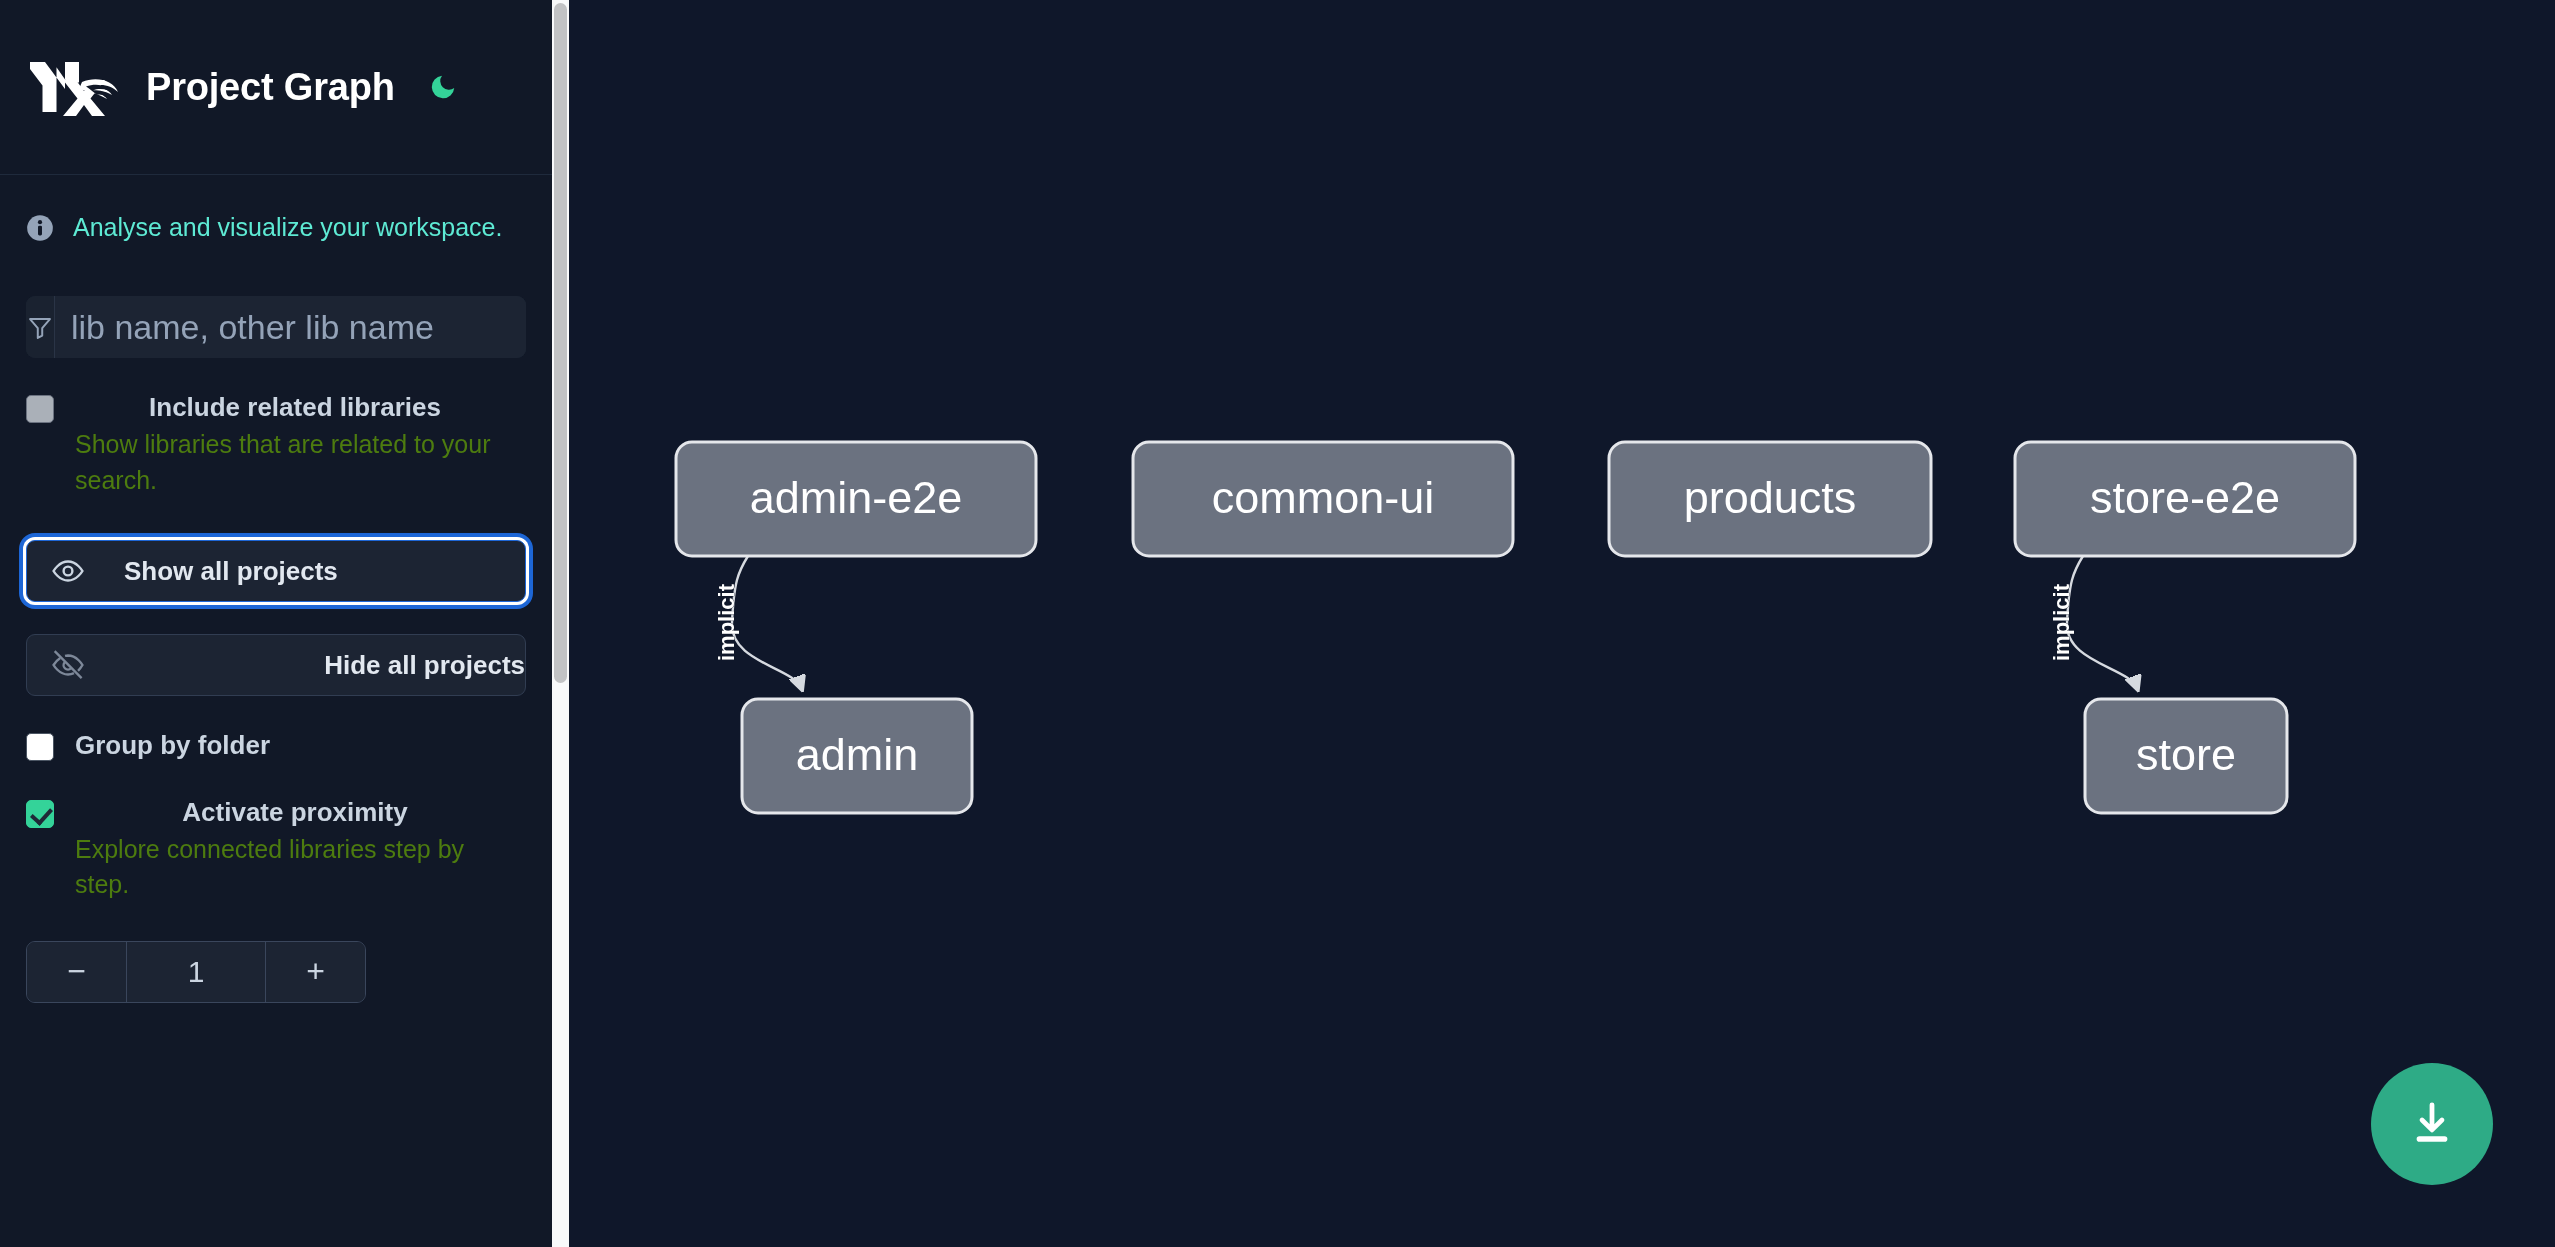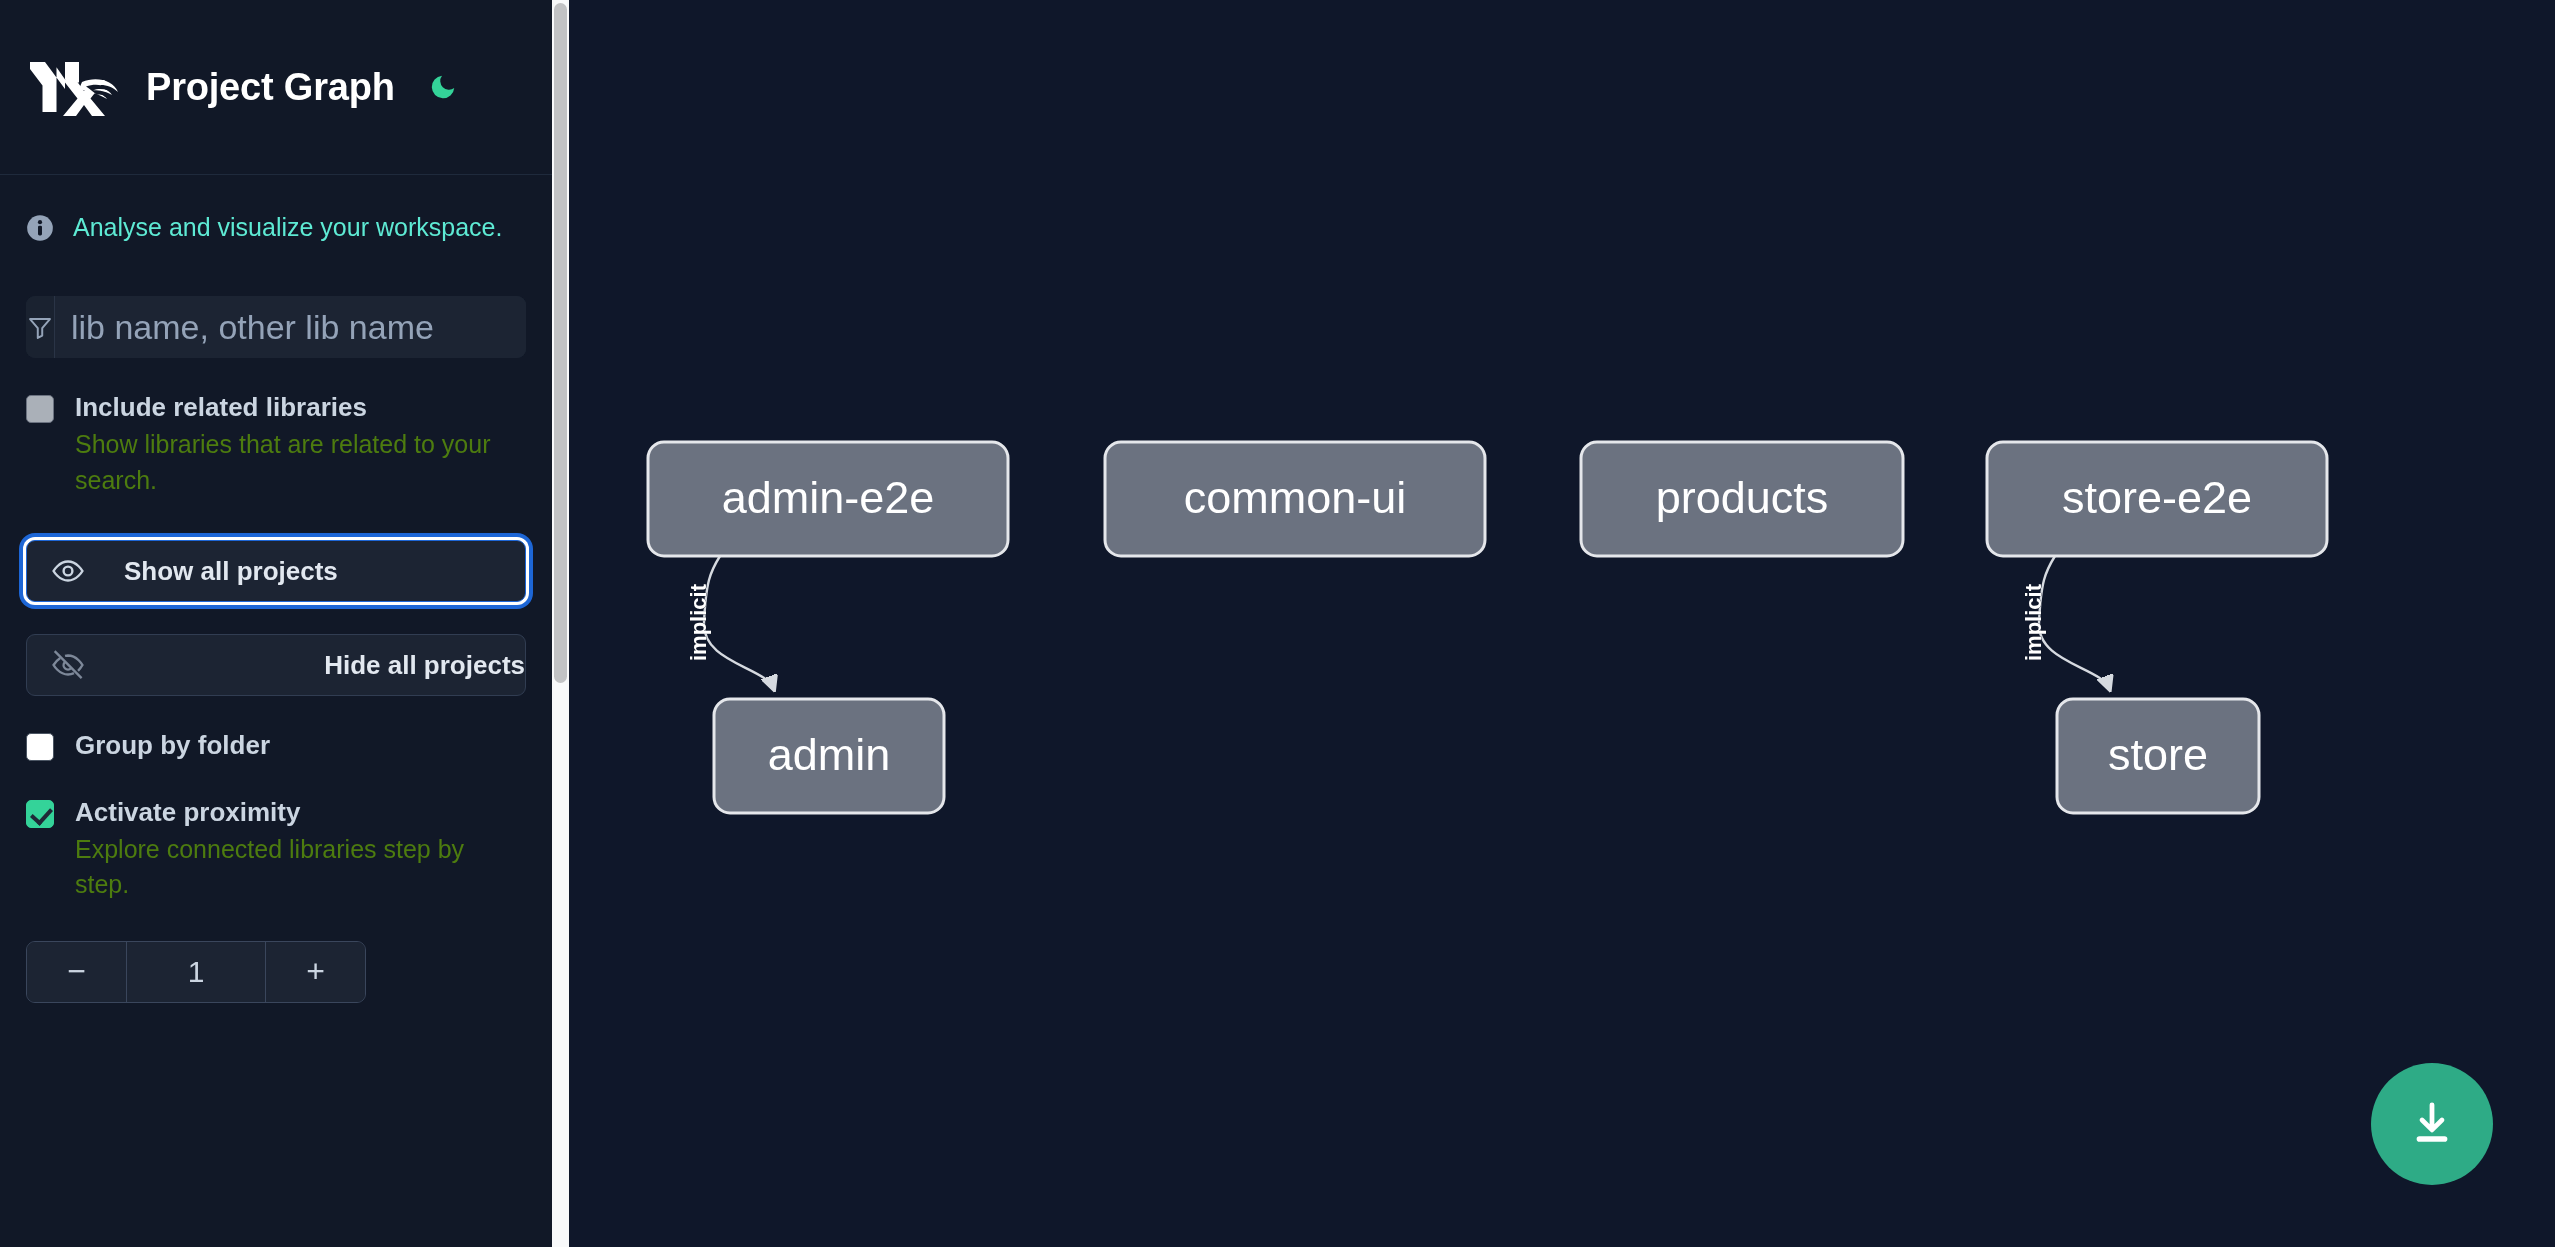--- a/index.html
+++ b/index.html
@@ -2,21 +2,21 @@
 <html><head>
 <meta charset="utf-8">
 <style>
   * { box-sizing: border-box; margin: 0; padding: 0; }
   html, body {
     width: 2555px; height: 1247px;
     background: #0f172a;
     font-family: "Liberation Sans", sans-serif;
     overflow: hidden;
   }
-  #app { position: relative; width: 2555px; height: 1119px; display: flex; }
+  #app { position: relative; width: 2555px; height: 1119px; display: flex; gap: 28px; }
 
   
   .sidebar {
     position: relative;
     width: 552px; height: 1247px;
     background: #111827;
     flex: 0 0 552px;
     overflow: hidden;
   }
   .sidebar-header {
@@ -106,20 +106,21 @@
     border: solid #1f2937;
     border-width: 0 4px 4px 0;
     transform: rotate(42deg);
   }
   .check-texts { margin-left: 21px; max-width: 440px; }
   .check-title {
     font-size: 26px;
     font-weight: 700;
     color: #cbd5e1;
     line-height: 1.32;
+    text-align: center;
   }
   .check-desc {
     font-size: 25px;
     color: #4d7c0f;
     line-height: 1.42;
     margin-top: 3px;
   }
 
   
   .btn-stack { margin-top: 42px; }

